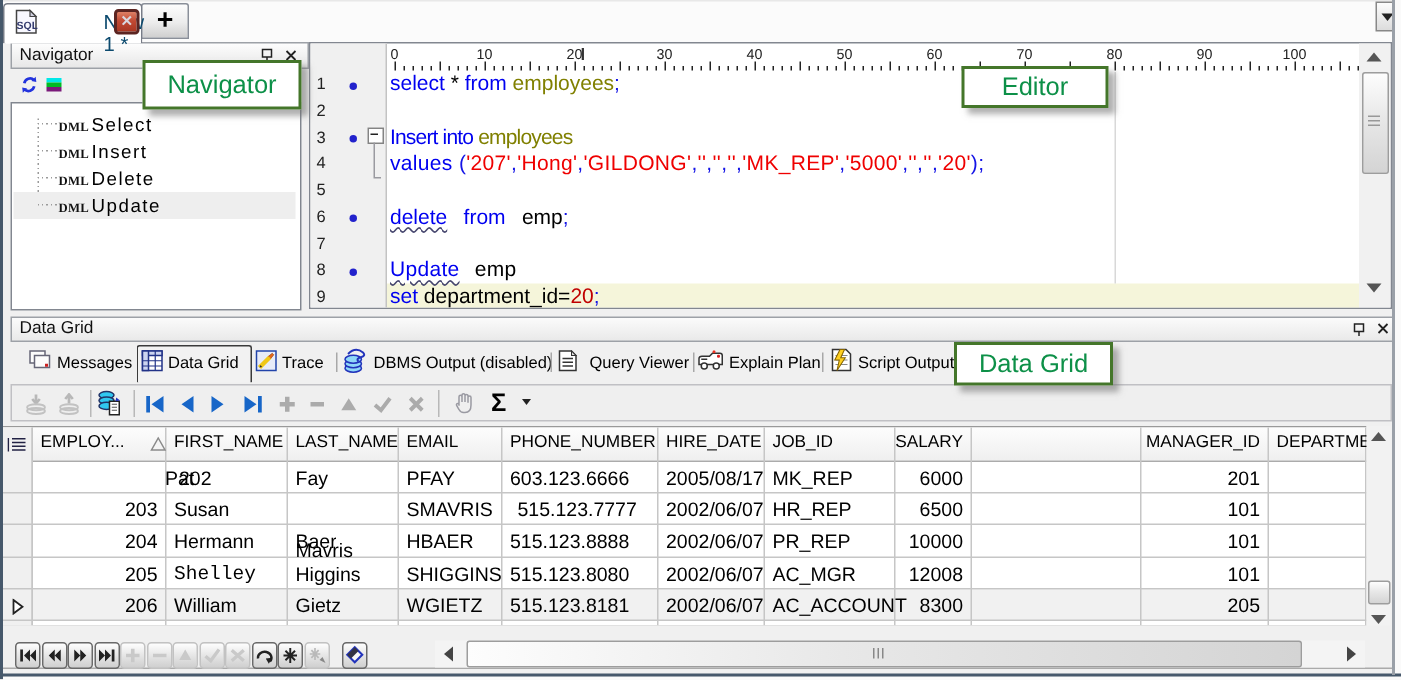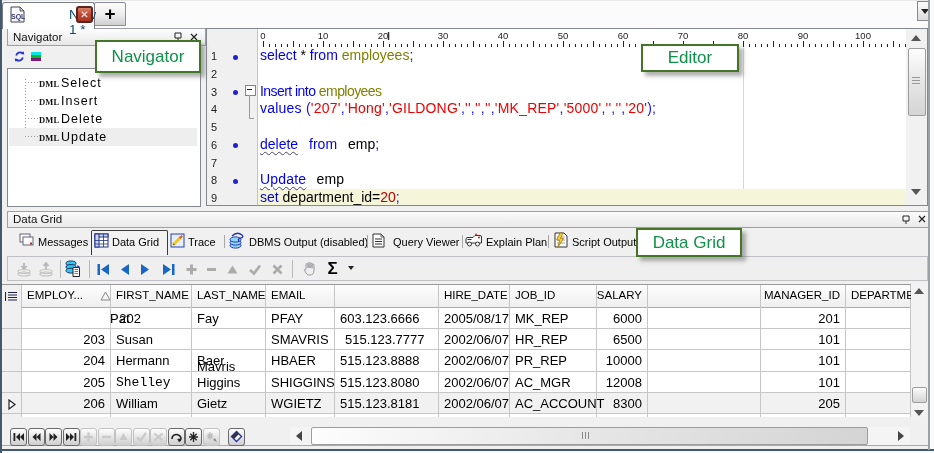--- a/index.html
+++ b/index.html
@@ -446,20 +446,21 @@
       <div class="gcol" style="left:437px;width:71px;"></div>
       <div class="gcol" style="left:508px;width:87px;"></div>
       <div class="gcol" style="left:595px;width:51px;"></div>
       <div class="gcol" style="left:646px;width:113px;"></div>
       <div class="gcol" style="left:759px;width:85px;"></div>
       <div class="gcol" style="left:844px;width:65px;"></div>
       <div class="hcell" style="left:25px;">EMPLOY...</div>
       <div class="hcell" style="left:114px;">FIRST_NAME</div>
       <div class="hcell" style="left:195px;">LAST_NAME</div>
       <div class="hcell" style="left:269px;">EMAIL</div>
+      <div class="hcell" style="left:338px;">PHONE_NUMBER</div>
       <div class="hcell" style="left:442px;">HIRE_DATE</div>
       <div class="hcell" style="left:513px;">JOB_ID</div>
       <div class="hcell" style="right:269px;">SALARY</div>
       <div class="hcell" style="right:71px;">MANAGER_ID</div>
       <div class="hcell" style="left:849px;">DEPARTME</div>
       <svg style="position:absolute;left:98px;top:6px" width="11" height="10" viewBox="0 0 11 10">
         <path d="M5.5 1 L10 9 L1 9 Z" fill="#f4f4f4" stroke="#8a8a8a"></path>
       </svg>
       <svg style="position:absolute;left:3px;top:6px" width="13" height="11" viewBox="0 0 13 11">
         <path d="M0.5 1 v9 M3 1.5 h9 M3 4 h9 M3 6.5 h9 M3 9 h9" stroke="#222244" stroke-width="1.1"></path>

